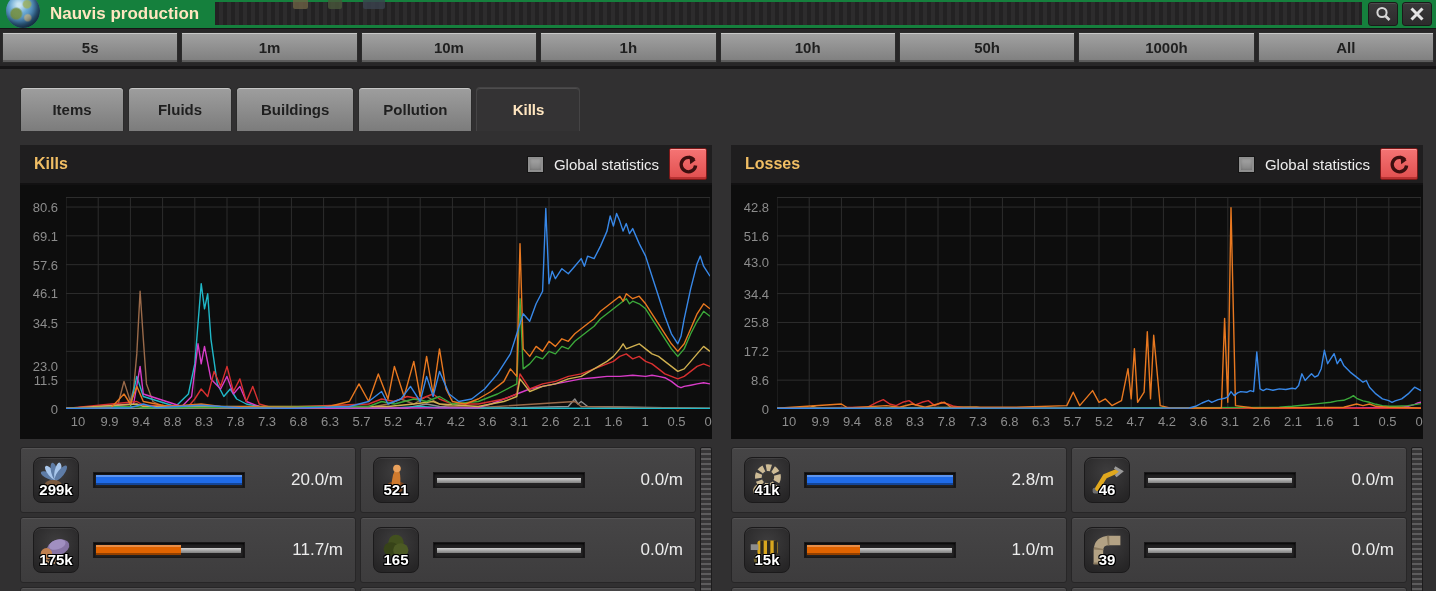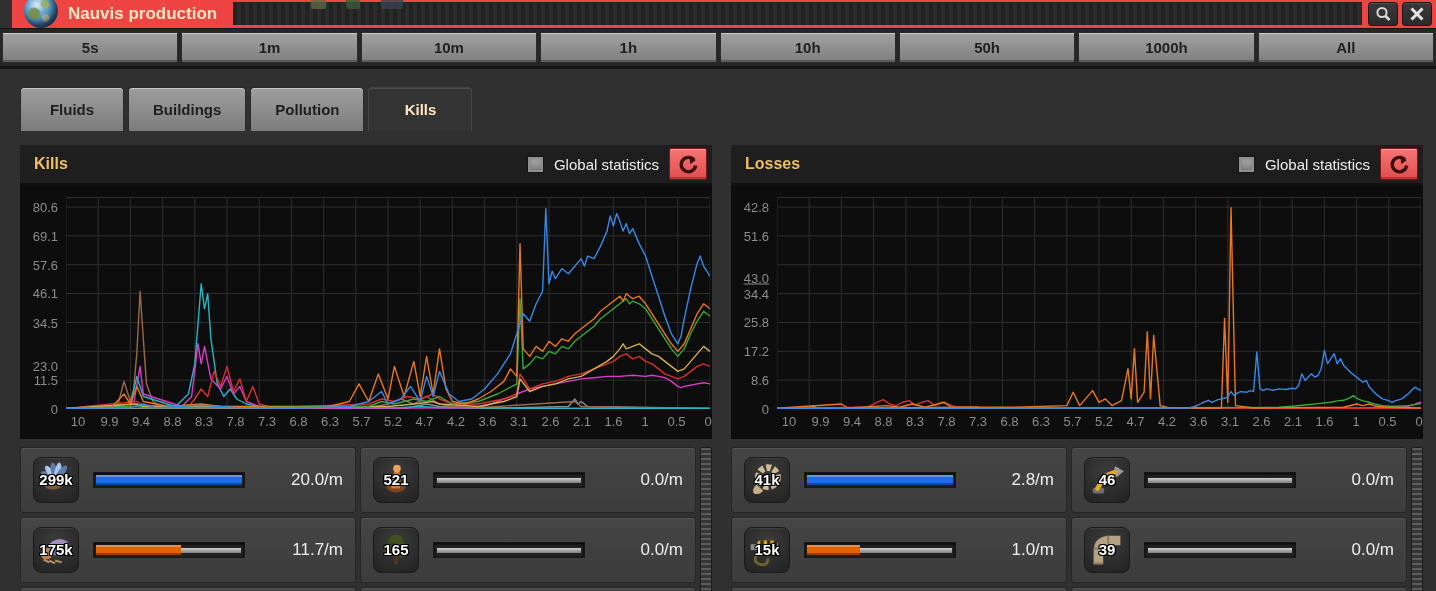--- a/index.html
+++ b/index.html
@@ -1,20 +1,20 @@
 <!DOCTYPE html>
 <html><head>
 <meta charset="utf-8">
 <style>
   * { margin:0; padding:0; box-sizing:border-box; }
   html,body { width:1436px; height:591px; overflow:hidden; background:#313031;
     font-family:"Liberation Sans", sans-serif; }
 
   
-  .titlebar { height:28px; background:#ef4444; display:flex; align-items:center; padding-left:12px;margin-left:12px; }
+  .titlebar { height:28px; background:#15803d; display:flex; align-items:center; padding-left:6px; }
   .globe { width:34px; height:34px; border-radius:50%; margin-top:-7px; flex:0 0 auto;
     background:
       radial-gradient(circle at 30% 58%, rgba(118,146,74,.95) 0 16%, rgba(118,146,74,0) 22%),
       radial-gradient(circle at 62% 30%, rgba(156,176,96,.85) 0 11%, rgba(156,176,96,0) 16%),
       radial-gradient(circle at 64% 70%, rgba(205,184,132,.7) 0 9%, rgba(205,184,132,0) 14%),
       radial-gradient(circle at 38% 32%, #c8e4f2 0 6%, #6aa9d4 30%, #38719f 62%, #1b3f60 100%);
     box-shadow: inset -3px -4px 6px rgba(0,0,0,.55); }
   .title { color:#ffe6c0; font-weight:bold; font-size:17px; margin-left:10px; white-space:nowrap; }
   .stripes { flex:1; align-self:stretch; margin:2px 6px 3px 16px; position:relative;
     background:repeating-linear-gradient(90deg,#232223 0 4px,#2d2c2d 4px 8px); }
@@ -72,21 +72,21 @@
   .rows { position:relative; margin-top:8px; padding-right:16px;
     display:flex; flex-direction:column; gap:4px; }
   .rowline { display:flex; gap:4px; }
   .item-row { flex:1; min-width:0; height:66px; background:linear-gradient(#464546,#3d3c3d);
     border:1px solid #272627; border-radius:3px; box-shadow:inset 0 1px 0 #545354;
     display:flex; align-items:center; padding:0 12px; gap:14px; }
   .item-icon { width:46px; height:46px; flex:0 0 auto; position:relative; cursor:pointer;
     background:radial-gradient(circle at 50% 32%, #3e3d3e, #262526 85%);
     border:1px solid #1b1a1b; border-radius:8px; box-shadow:inset 0 1px 0 rgba(255,255,255,.07); }
   .item-icon svg { position:absolute; inset:0; }
-  .count { position:absolute; bottom:14px; left:50%; transform:translateX(-50%);
+  .count { position:absolute; bottom:4px; left:50%; transform:translateX(-50%);
     color:#fff; font-weight:bold; font-size:15px; line-height:17px; white-space:nowrap;
     text-shadow:-1px 0 #000,1px 0 #000,0 -1px #000,0 1px #000,-1px -1px #000,1px 1px #000,1px -1px #000,-1px 1px #000;margin-top:8px; }
   .bar { flex:1; height:16px; background:#242324; border:1px solid #191819;
     box-shadow:inset 0 1px 3px #000; position:relative; }
   .bar-track { position:absolute; left:3px; right:3px; top:5px; height:5px;
     background:linear-gradient(#cfcfcf,#7e7e7e); }
   .bar-fill { position:absolute; left:2px; top:2px; bottom:2px;
     box-shadow:inset 0 2px 0 rgba(255,255,255,.28), inset 0 -2px 0 rgba(0,0,0,.35); }
   .rate { width:84px; flex:0 0 auto; text-align:right; color:#ececec; font-size:17px; }
   .scrollbar { position:absolute; right:0; top:0; width:12px; height:210px;
@@ -125,20 +125,21 @@
       <button class="tbtn">10m</button>
       <button class="tbtn">1h</button>
       <button class="tbtn">10h</button>
       <button class="tbtn">50h</button>
       <button class="tbtn">1000h</button>
       <button class="tbtn">All</button>
     </div>
 
   <div class="content">
     <div class="tabstrip" id="tabs">
+        <div class="tab">Items</div>
         <div class="tab">Fluids</div>
         <div class="tab">Buildings</div>
         <div class="tab">Pollution</div>
         <div class="tab active">Kills</div>
       </div>
 
     <div class="panels">
 
       <section class="panel">
         <header class="panel-header">
@@ -326,21 +327,21 @@
               <path d="M17 6 A7.2 7.2 0 1 0 18.6 11.5" fill="none" stroke="#3c0f0f" stroke-width="3.4"></path>
               <path d="M12.5 1.2 L18.6 6.2 L13.2 10.2 Z" fill="#3c0f0f"></path>
             </svg>
           </button>
         </header>
         <div class="chart-wrap">
           <div class="chart-inner">
             <div class="ylabels">
                 <span style="top: 10.0633px;">42.8</span>
                 <span style="top: 38.9114px;">51.6</span>
-                <span style="top: 81px; text-decoration: underline;">43.0</span>
+                <span style="top: 65px;">43.0</span>
                 <span style="top: 96.6076px;">34.4</span>
                 <span style="top: 125.456px;">25.8</span>
                 <span style="top: 154.304px;">17.2</span>
                 <span style="top: 183.152px;">8.6</span>
                 <span style="top: 212px;">0</span>
               </div>
             <div class="plot">
               <svg viewBox="0 0 644 212" preserveAspectRatio="none">
                   <line x1="0" y1="0" x2="0" y2="212" stroke="#2d2d2d" stroke-width="1"></line>
                   <line x1="32.2" y1="0" x2="32.2" y2="212" stroke="#2d2d2d" stroke-width="1"></line>

